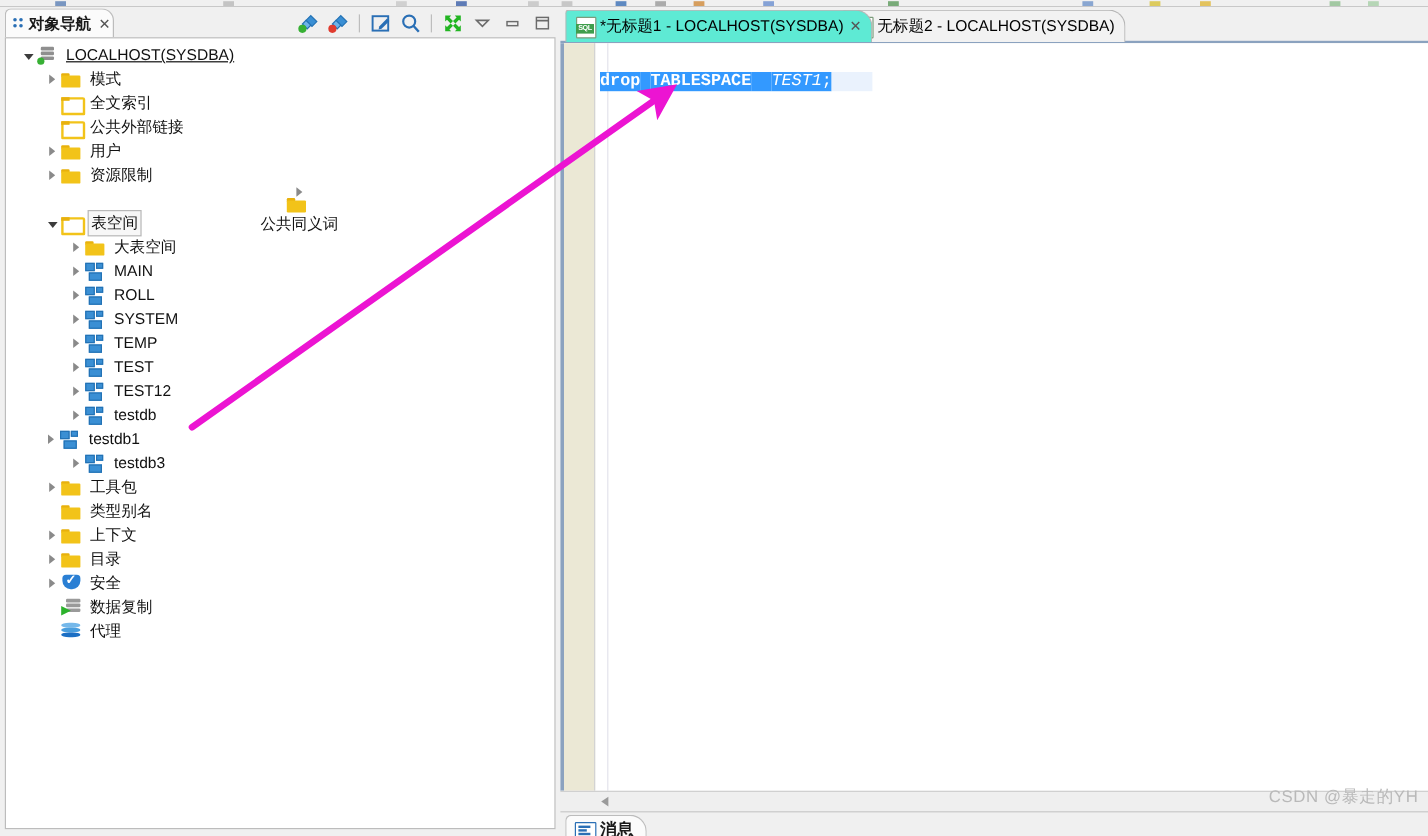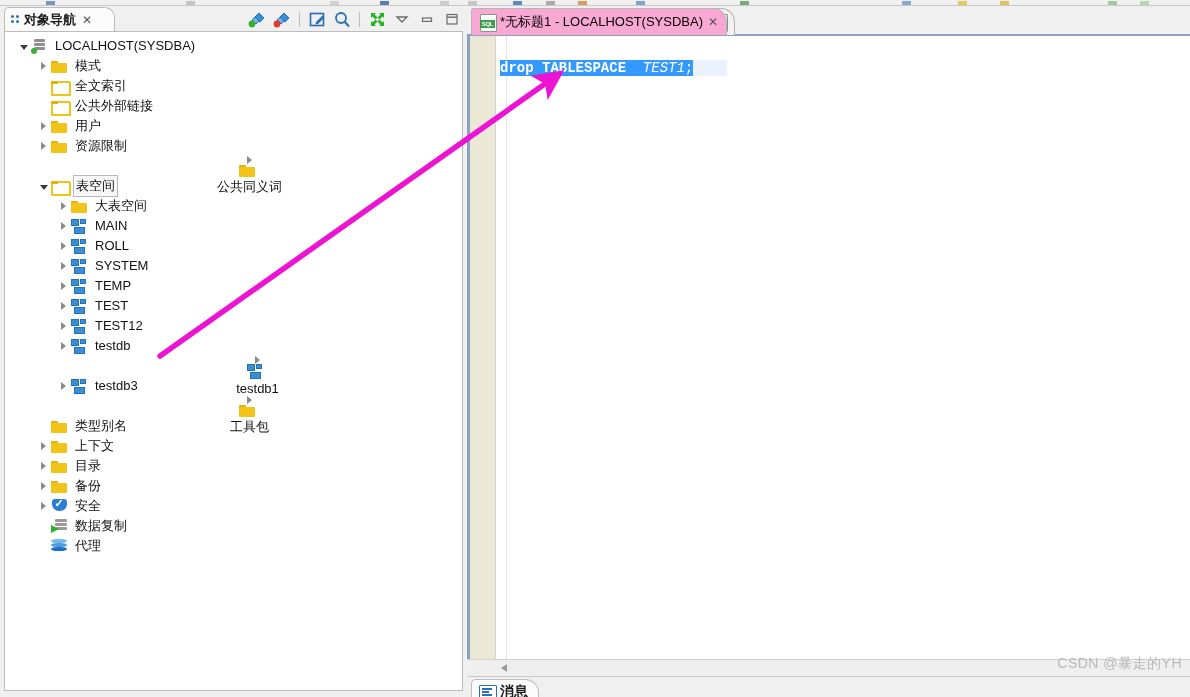--- a/index.html
+++ b/index.html
@@ -39,21 +39,21 @@
   }
   .lp-tabbar {
     position: relative;
     height: 25px;
     background: #f0f0f0;
   }
   .lp-tab {
     position: absolute; left: 4px; top: 1px;
     height: 24px;
     display: flex; align-items: center;
-    padding: 0 22px 0 6px;
+    padding: 0 2px 0 6px;
     background: #fbfbfb;
     border: 1px solid #bcbcbc;
     border-bottom: none;
     border-radius: 5px 10px 0 0;
     font-size: 13px;
     font-weight: bold;
     color: #1a1a1a;
     white-space: nowrap;
     justify-content: flex-end;
   }
@@ -210,21 +210,21 @@
     position: absolute; top: 2px; height: 27px;
     display: flex; align-items: center; gap: 5px;
     padding: 0 8px;
     font-size: 13px; color: #000;
     white-space: nowrap;
     border: 1px solid #b5b5b5;
     border-bottom: none;
     border-radius: 3px 14px 0 0;
     cursor: pointer;
   }
-  .ed-tab.active { background: #f9a8d4; left: 4px; z-index: 2; align-items: center; }
+  .ed-tab.active { background: #5eead4; left: 4px; z-index: 2; align-items: center; }
   .ed-tab.inactive { background: #f2f2f2; left: 235px; z-index: 1; }
   .ico-sql {
     width: 15px; height: 16px; position: relative; flex: none;
   }
   .ico-sql:before {
     content:""; position:absolute; left:0; top:0; width:15px; height:16px;
     background:#fff; border:1px solid #7c9c7c; border-radius:1px;
   }
   .ico-sql:after {
     content:"SQL"; position:absolute; left:0px; top:6px; width:15px;
@@ -416,21 +416,21 @@
           <svg width="14" height="14" viewBox="0 0 14 14">
             <rect x="2" y="2.5" width="10" height="9.5" fill="none" stroke="#6b6b6b" stroke-width="1.2"></rect>
             <line x1="2" y1="5.2" x2="12" y2="5.2" stroke="#6b6b6b" stroke-width="1.4"></line>
           </svg>
         </div>
       </div>
     </div>
 
     <div class="lp-body">
       <div class="tree" id="tree">
-          <div class="trow" style="padding-left: 12px;">
+          <div class="trow" style="padding-left: 12px; text-decoration: underline;">
             <span class="exp">
               <span class="arrow-open"></span>
             </span>
             <span class="ic">
               <span class="ico-server">
                 <span></span>
                 <span></span>
                 <span></span>
                 <em></em>
               </span>
@@ -589,21 +589,21 @@
             </span>
             <span class="ic">
               <span class="ico-ts">
                 <i class="a"></i>
                 <i class="b"></i>
                 <i class="c"></i>
               </span>
             </span>
             <span class="lbl">testdb</span>
           </div>
-          <div class="trow" style="padding-left: 48px; flex-direction: column;">
+          <div class="trow" style="padding-left: 31px;">
             <span class="exp">
               <span class="arrow-closed"></span>
             </span>
             <span class="ic">
               <span class="ico-ts">
                 <i class="a"></i>
                 <i class="b"></i>
                 <i class="c"></i>
               </span>
             </span>
@@ -615,21 +615,21 @@
             </span>
             <span class="ic">
               <span class="ico-ts">
                 <i class="a"></i>
                 <i class="b"></i>
                 <i class="c"></i>
               </span>
             </span>
             <span class="lbl">testdb3</span>
           </div>
-          <div class="trow" style="padding-left: 32px; flex-direction: column;">
+          <div class="trow" style="padding-left: 32px;">
             <span class="exp">
               <span class="arrow-closed"></span>
             </span>
             <span class="ic">
               <span class="ico-folder-closed"></span>
             </span>
             <span class="lbl">工具包</span>
           </div>
           <div class="trow" style="padding-left: 32px;">
             <span class="exp"></span>
@@ -648,29 +648,20 @@
             <span class="lbl">上下文</span>
           </div>
           <div class="trow" style="padding-left: 32px;">
             <span class="exp">
               <span class="arrow-closed"></span>
             </span>
             <span class="ic">
               <span class="ico-folder-closed"></span>
             </span>
             <span class="lbl">目录</span>
-          </div>
-          <div class="trow" style="padding-left: 32px;">
-            <span class="exp">
-              <span class="arrow-closed"></span>
-            </span>
-            <span class="ic">
-              <span class="ico-folder-closed"></span>
-            </span>
-            <span class="lbl">备份</span>
           </div>
           <div class="trow" style="padding-left: 32px;">
             <span class="exp">
               <span class="arrow-closed"></span>
             </span>
             <span class="ic">
               <span class="ico-shield"></span>
             </span>
             <span class="lbl">安全</span>
           </div>
@@ -704,20 +695,21 @@
   <div class="right-panel">
 
     <div class="ed-tabbar">
       <div class="ed-tab active">
         <span class="ico-sql"></span>
         <span>*无标题1 - LOCALHOST(SYSDBA)</span>
         <span class="tab-close">✕</span>
       </div>
       <div class="ed-tab inactive">
         <span class="ico-sql"></span>
+        <span>无标题2 - LOCALHOST(SYSDBA)</span>
       </div>
       <div class="ed-tabbar-underline"></div>
     </div>
 
     <div class="ed-body">
       <div class="ed-gutter"></div>
       <div class="ed-foldline"></div>
       <div class="ed-content">
         <div class="code-line"><span class="sel kw">drop</span><span class="sel kw"> </span><span class="sel kw">TABLESPACE</span><span class="sel">  </span><span class="sel ident">TEST1</span><span class="sel">;</span><span class="sel-pad">    </span></div>
       </div>

